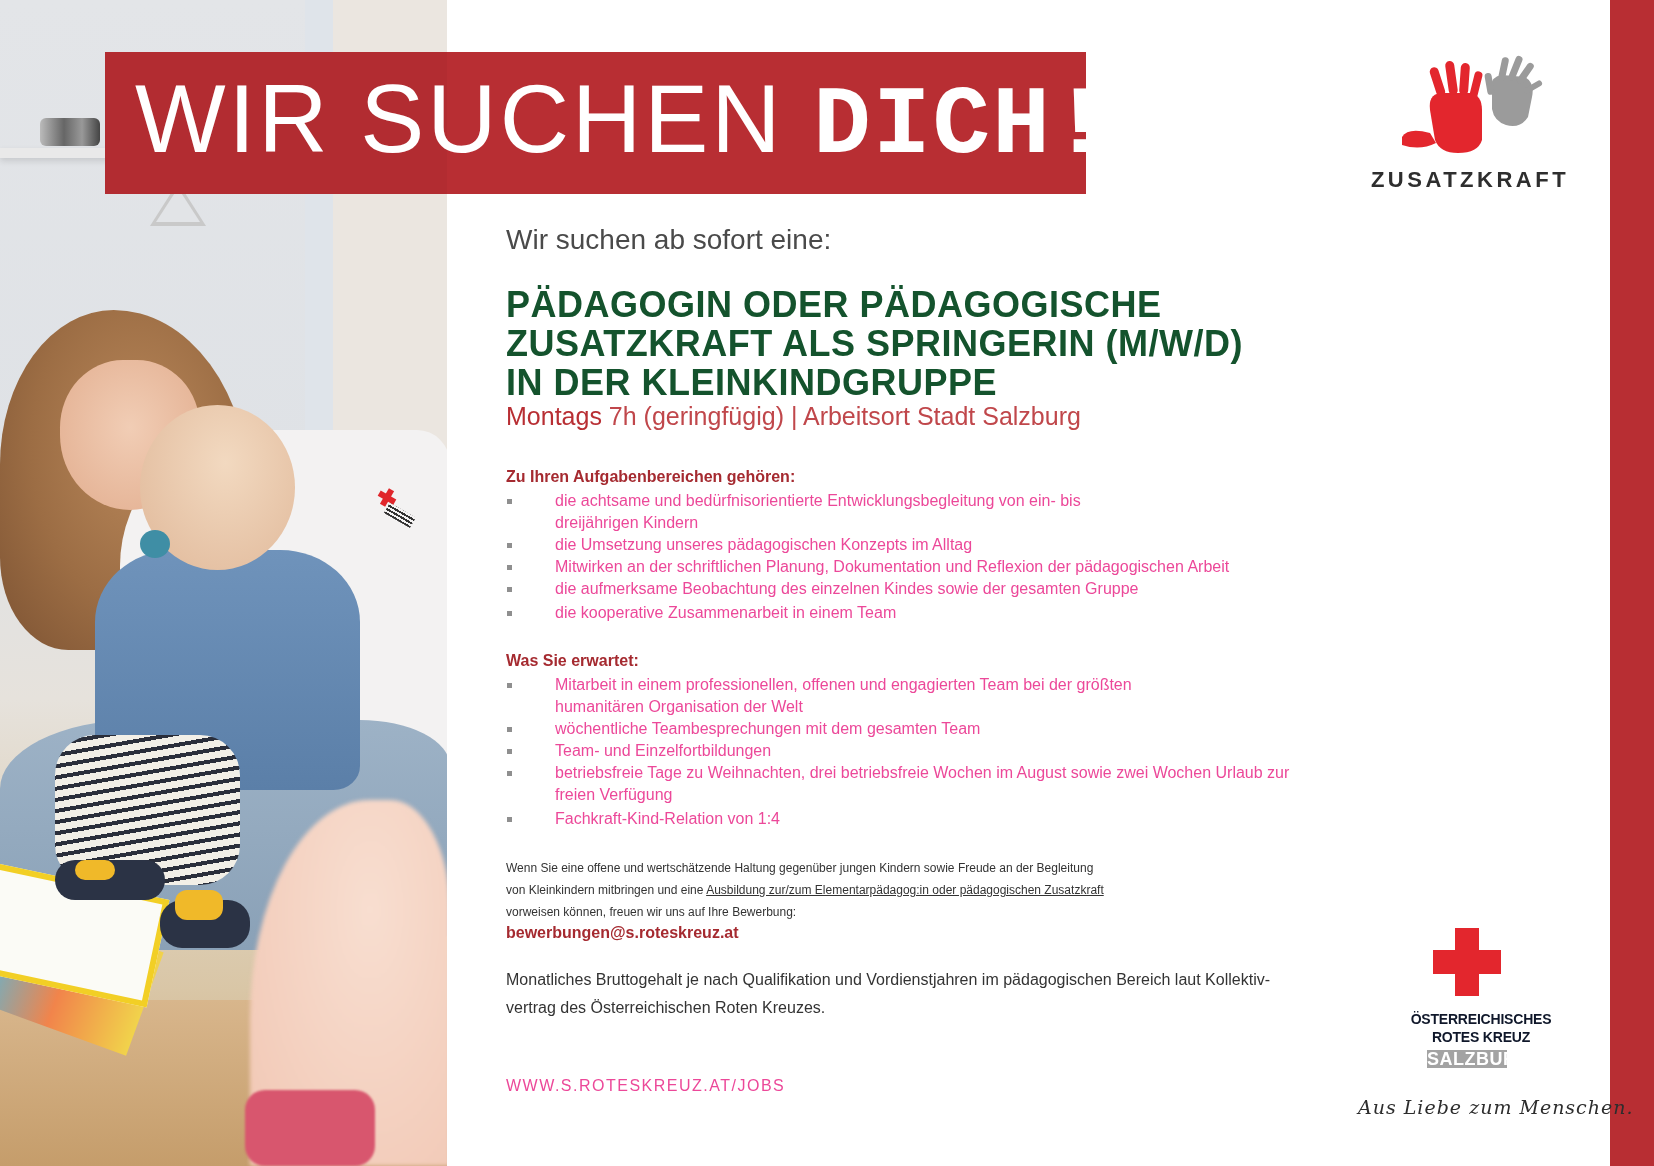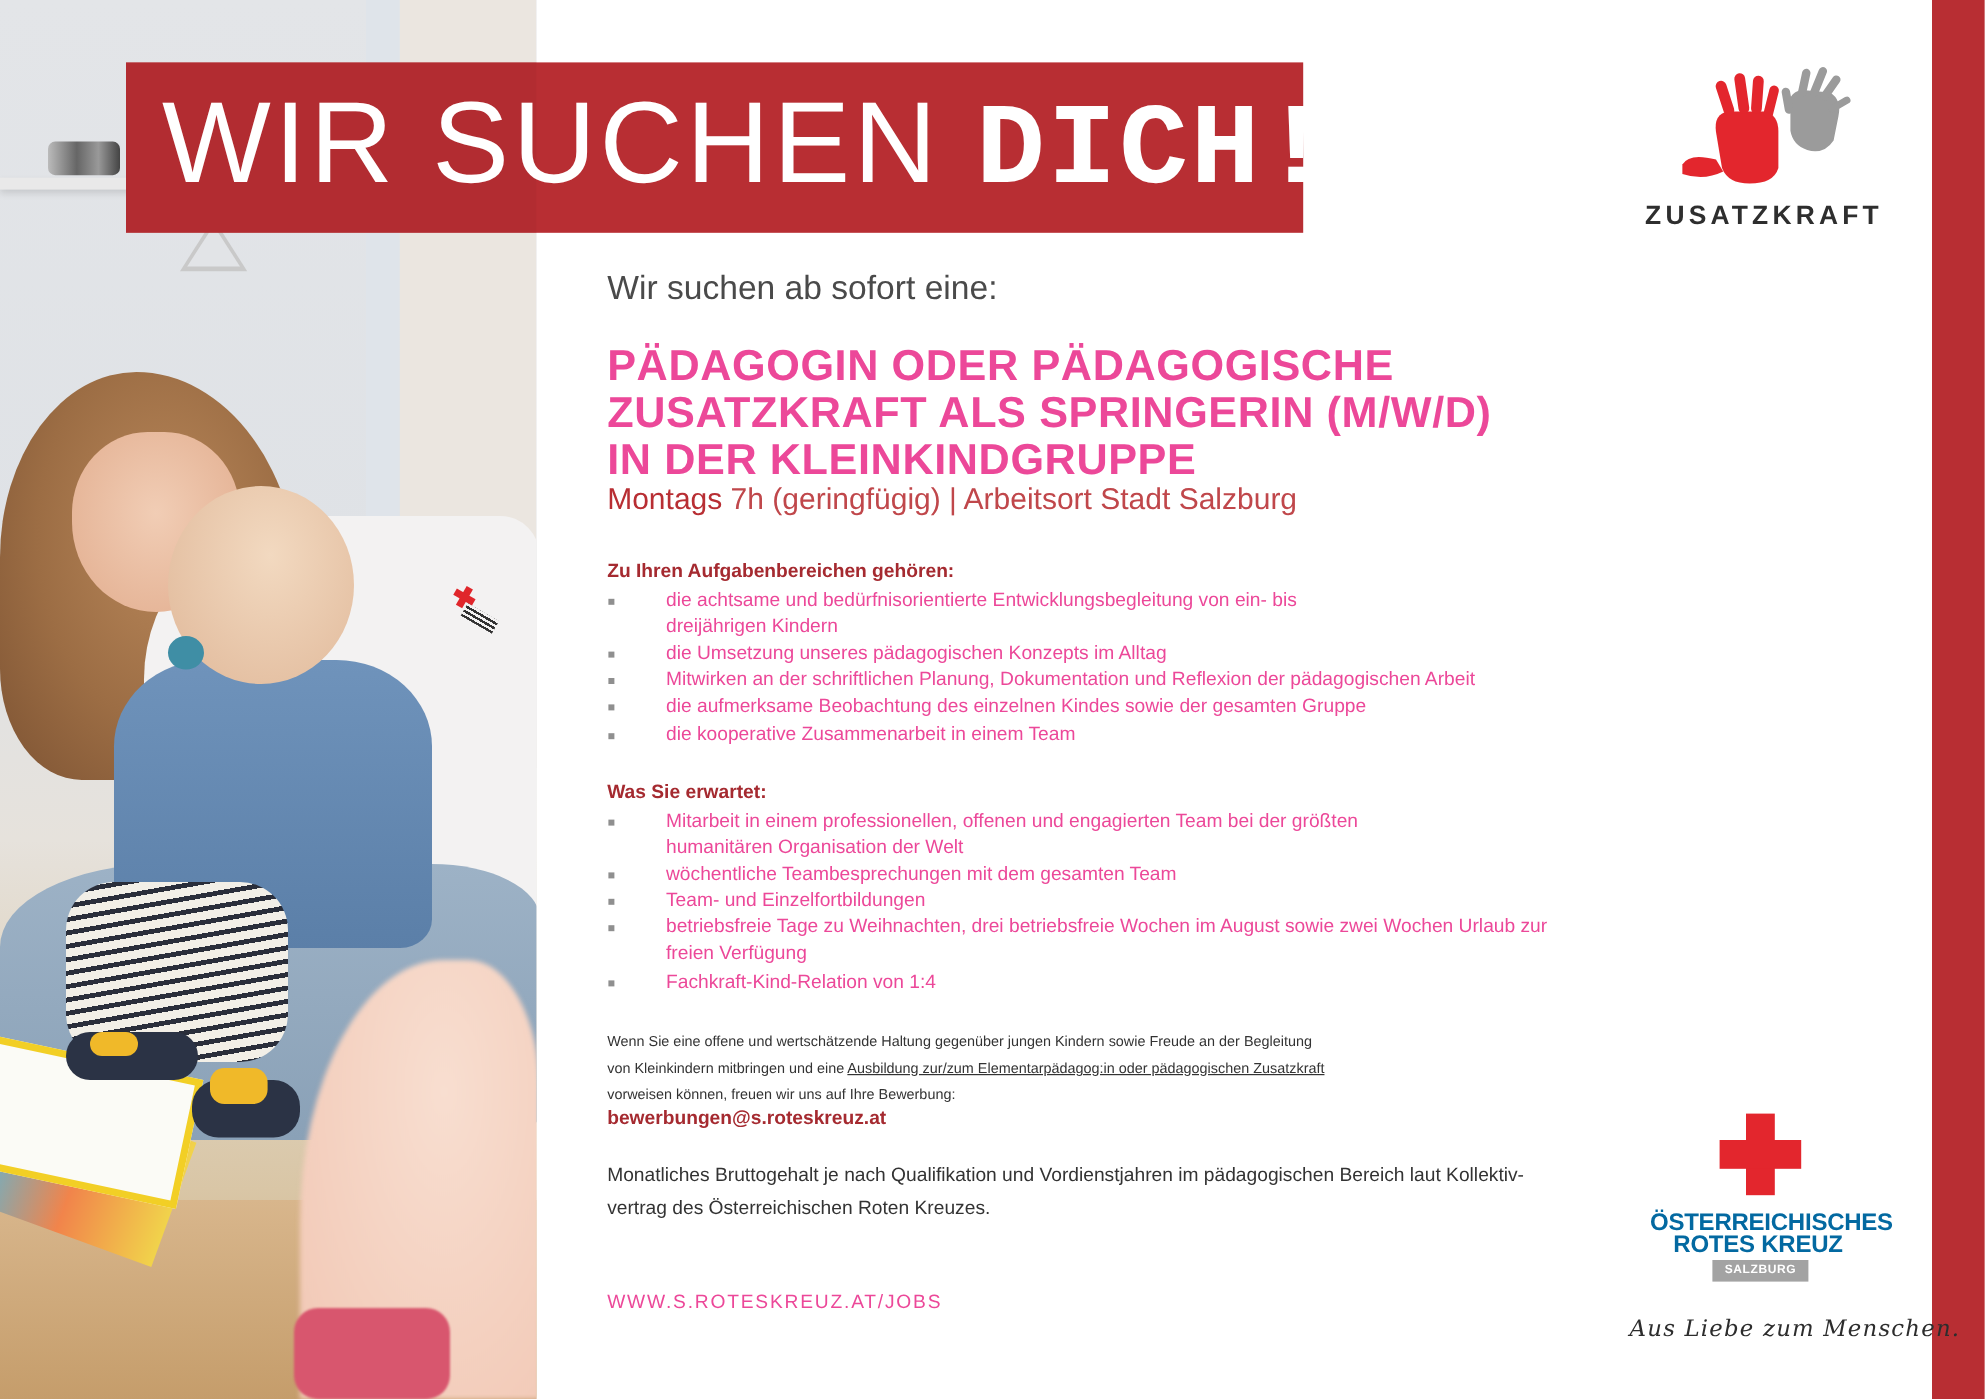--- a/index.html
+++ b/index.html
@@ -60,43 +60,43 @@
   .red-bar { position: absolute; left: 1610px; top: 0; width: 44px; height: 1166px; background: #b82e33; }
 
   
   .kw-logo { position: absolute; left: 1360px; top: 55px; width: 220px; height: 140px; }
   .kw-hands { position: absolute; left: 40px; top: 0; width: 150px; height: 100px; }
   .kw-label { position: absolute; left: 0; top: 112px; width: 220px; text-align: center; font-weight: bold; font-size: 22px; letter-spacing: 3.5px; color: #2e2e2e; }
 
   
   .content { position: absolute; left: 506px; top: 0; width: 880px; }
   .intro { position: absolute; top: 224px; font-size: 28px; color: #4a4a4a; white-space: nowrap; }
-  .job-title { position: absolute; top: 285px; font-size: 36px; font-weight: bold; color: #ec4899; line-height: 39px; letter-spacing: 0.5px; white-space: nowrap; }
+  .job-title { position: absolute; top: 285px; font-size: 36px; font-weight: bold; color: #14532d; line-height: 39px; letter-spacing: 0.5px; white-space: nowrap; }
   .subline { position: absolute; top: 402px; font-size: 25px; color: #b82e33; white-space: nowrap; }
   .subline .strong { font-weight: normal; }
   .subline .light { font-weight: 300; color: #c0474b; }
 
   .section-head { position: absolute; font-size: 16px; font-weight: bold; color: #a52a30; white-space: nowrap; }
   .bullets { position: absolute; list-style: none; font-size: 16px; color: #ec4899; line-height: 22px; }
   .bullets li { position: relative; padding-left: 49px; white-space: nowrap; }
   .bullets li .sq { position: absolute; left: 1px; top: 9px; width: 5px; height: 5px; background: #8f8f8f; }
 
   .para { position: absolute; font-size: 12px; color: #333; line-height: 22px; white-space: nowrap; }
   .para .u { text-decoration: underline; }
   .email { position: absolute; font-size: 16px; font-weight: bold; color: #a52a30; white-space: nowrap; }
   .salary { position: absolute; font-size: 16px; color: #333; line-height: 28px; white-space: nowrap; }
   .web { position: absolute; font-size: 16px; font-weight: normal; color: #ec4899; letter-spacing: 1.5px; white-space: nowrap; }
 
   
   .rk-logo { position: absolute; left: 1375px; top: 928px; width: 180px; height: 135px; text-align: center; }
   .rk-cross { position: absolute; left: 58px; top: 0; width: 68px; height: 68px; }
   .rk-cross .v { position: absolute; left: 22px; top: 0; width: 24px; height: 68px; background: #e3262d; }
   .rk-cross .h { position: absolute; left: 0; top: 22px; width: 68px; height: 24px; background: #e3262d; }
-  .rk-name { position: absolute; left: 0; top: 82px; width: 180px; font-size: 20px; font-weight: bold; color: #0369a1; line-height: 18px; letter-spacing: -0.2px; }
-  .rk-region { position: absolute; left: 52px; top: 122px; width: 80px; height: 18px; background: #a3a3a3; color: #ffffff; font-size: 10px; font-weight: bold; line-height: 18px; letter-spacing: 0.5px; }
+  .rk-name { position: absolute; left: 16px; top: 82px; width: 180px; font-size: 14px; font-weight: bold; color: #0f172a; line-height: 18px; letter-spacing: -0.2px; }
+  .rk-region { position: absolute; left: 52px; top: 122px; width: 80px; height: 18px; background: #a3a3a3; color: #ffffff; font-size: 18px; font-weight: bold; line-height: 18px; letter-spacing: 0.5px; }
   .slogan { position: absolute; left: 1358px; top: 1096px; font-family: "DejaVu Serif", serif; font-style: italic; font-size: 19px; color: #2d2d2d; white-space: nowrap; letter-spacing: 1px; }
 </style>
 </head>
 <body>
 
 <div class="photo">
   <div class="wall-right"></div>
   <div class="pillar"></div>
   <div class="shelf"></div>
   <div class="radio"></div>

